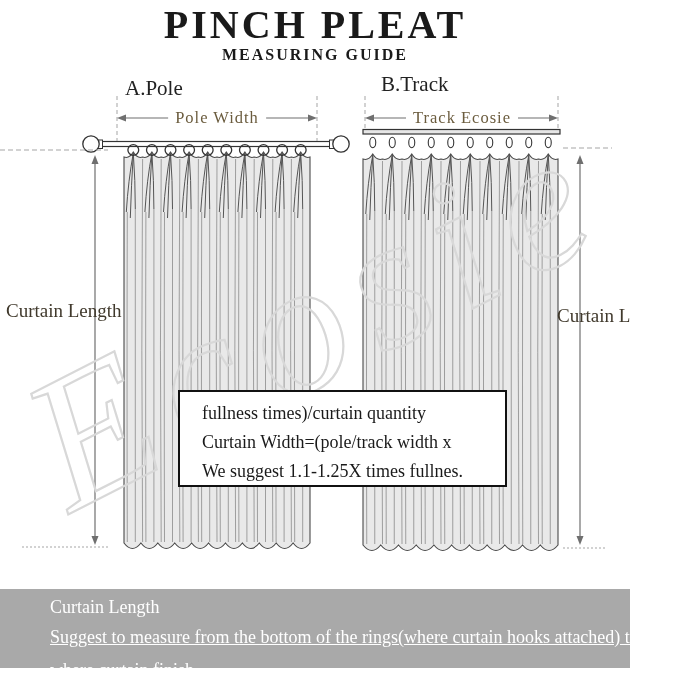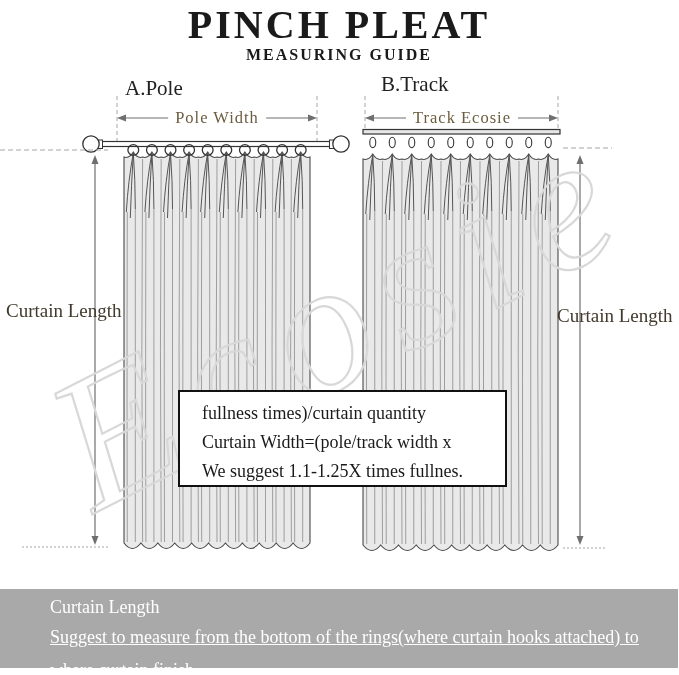--- a/index.html
+++ b/index.html
@@ -1,17 +1,17 @@
 <!DOCTYPE html>
 <html style="--accent: #6b5c3e; --footer-bg: #a9a9a9; --footer-text: #ffffff;"><head>
 <meta charset="utf-8">
 <style>
   html,body{margin:0;padding:0;background:#fff;}
   .stage{position:relative;width:630px;height:675px;background:#ffffff;overflow:hidden;
-         font-family:"Liberation Serif",serif;color:#1a1a1a;padding-left:48px;}
+         font-family:"Liberation Serif",serif;color:#1a1a1a;}
   .title{position:absolute;top:1px;left:0;width:100%;text-align:center;
          font-size:40px;font-weight:bold;letter-spacing:3px;z-index:3;}
   .subtitle{position:absolute;top:46px;left:0;width:100%;text-align:center;
          font-size:16px;font-weight:bold;letter-spacing:2px;z-index:3;}
   .dlabel{position:absolute;font-size:21px;color:#222;z-index:3;}
   .dlabel.a{left:125px;top:76px;text-align:right;}
   .dlabel.b{left:381px;top:72px;}
   .wlabel{position:absolute;transform:translate(-50%,-50%);background:#fff;padding:0 7px;
          font-size:16.5px;letter-spacing:1px;color:var(--accent,#6b5c3e);z-index:3;white-space:nowrap;}
   .wlabel.pole{left:217px;top:118px;}

